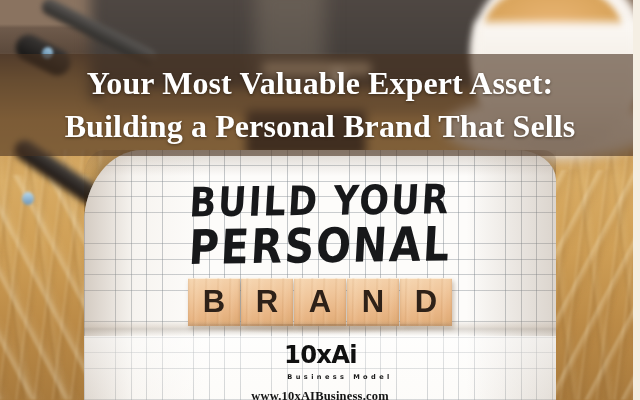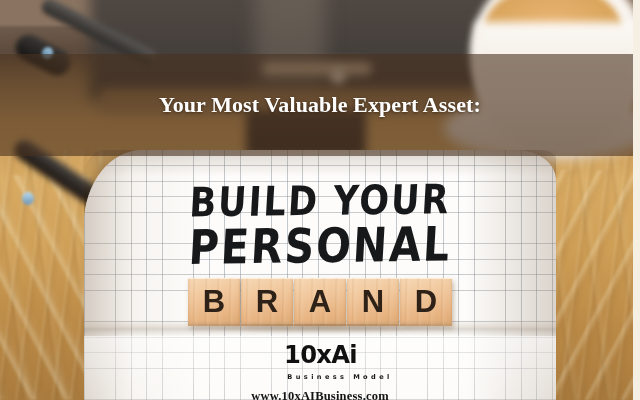--- a/index.html
+++ b/index.html
@@ -336,21 +336,21 @@
   .banner{
     position:absolute; left:0; top:54px; width:640px; height:102px;
     background:rgba(74,50,32,0.60);
     display:flex; flex-direction:column;
     align-items:center; justify-content:center;
     z-index:40;
   }
   .banner-line{
     font-family:"Liberation Serif", serif;
     font-weight:700;
-    font-size:22px;
+    font-size:32px;
     line-height:1.33;
     color:#ffffff;
     text-align:right;
     letter-spacing:0.1px;
     text-shadow:0 1px 3px rgba(30,18,8,0.55);
     white-space:nowrap;
   }
 
   
   .frame-right{
@@ -428,18 +428,19 @@
 
     <div class="logo">
       <div class="logo-mark">10xAi</div>
       <div class="logo-tag1">Business Model</div>
       <div class="logo-url">www.10xAIBusiness.com</div>
     </div>
   </div>
 
   <div class="banner">
     <div class="banner-line">Your Most Valuable Expert Asset:</div>
+    <div class="banner-line">Building a Personal Brand That Sells</div>
   </div>
 
   <div class="frame-right"></div>
   <div class="frame-bottom"></div>
 
 </div>
 
 </body></html>

